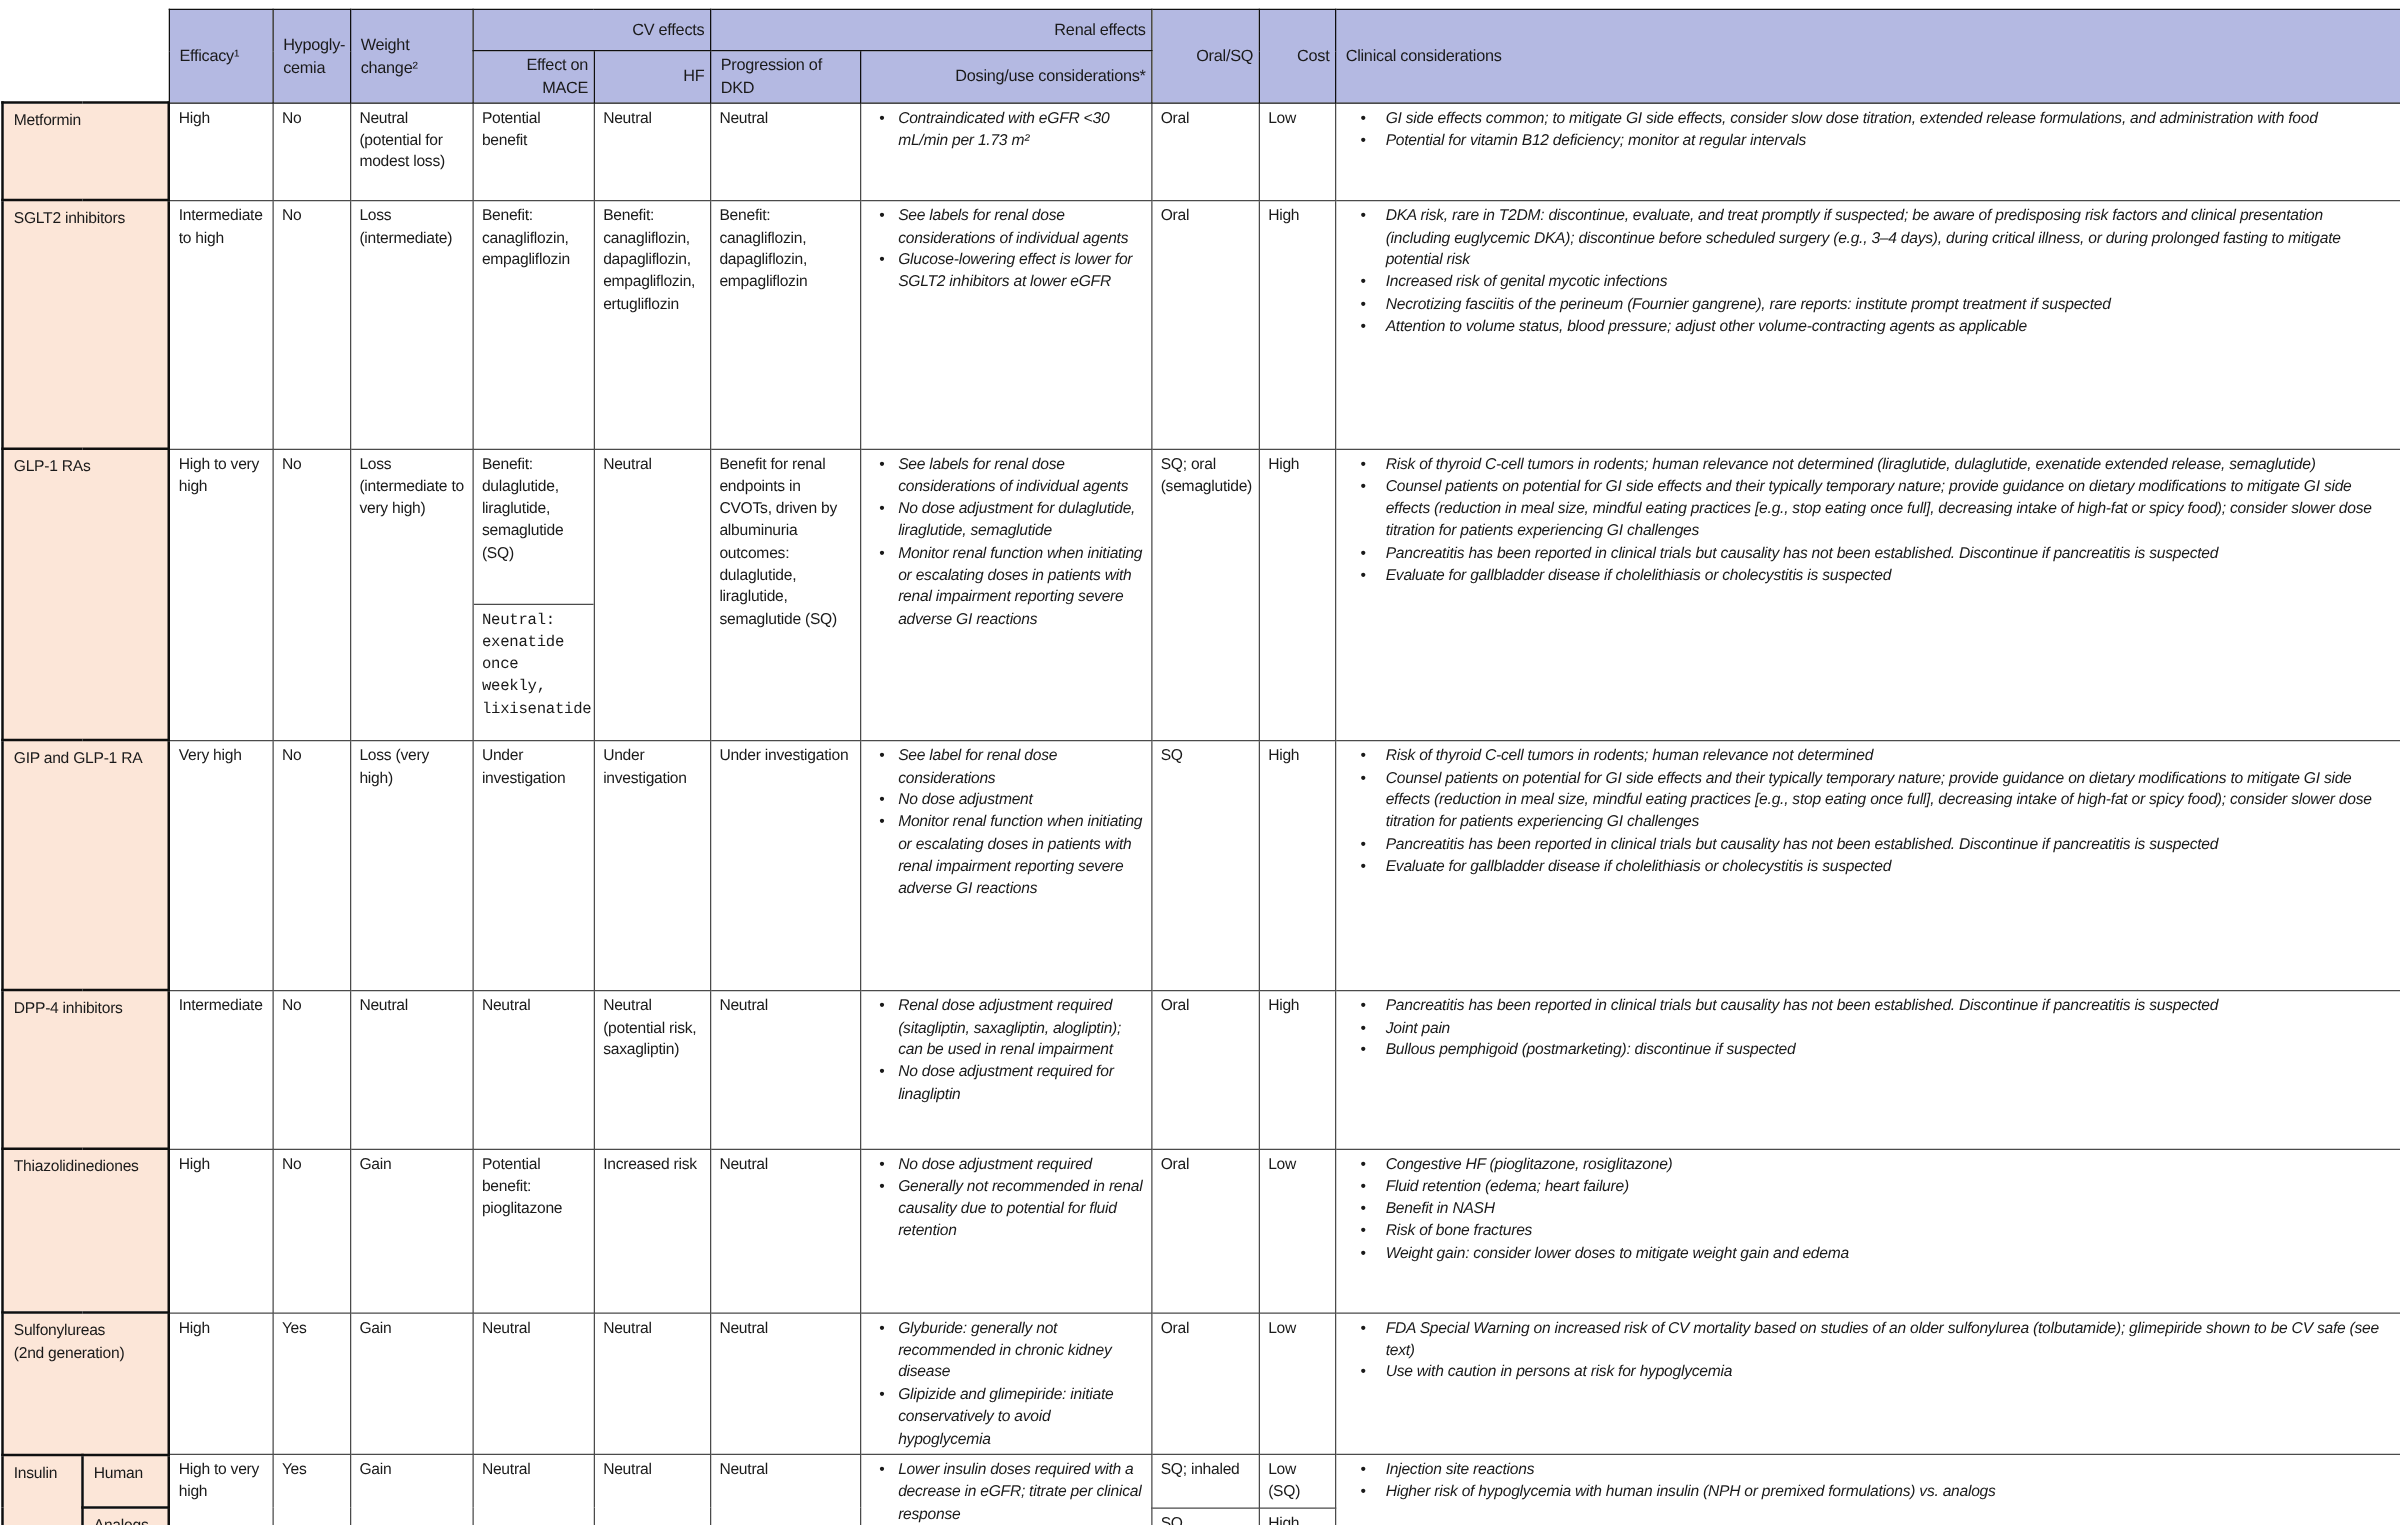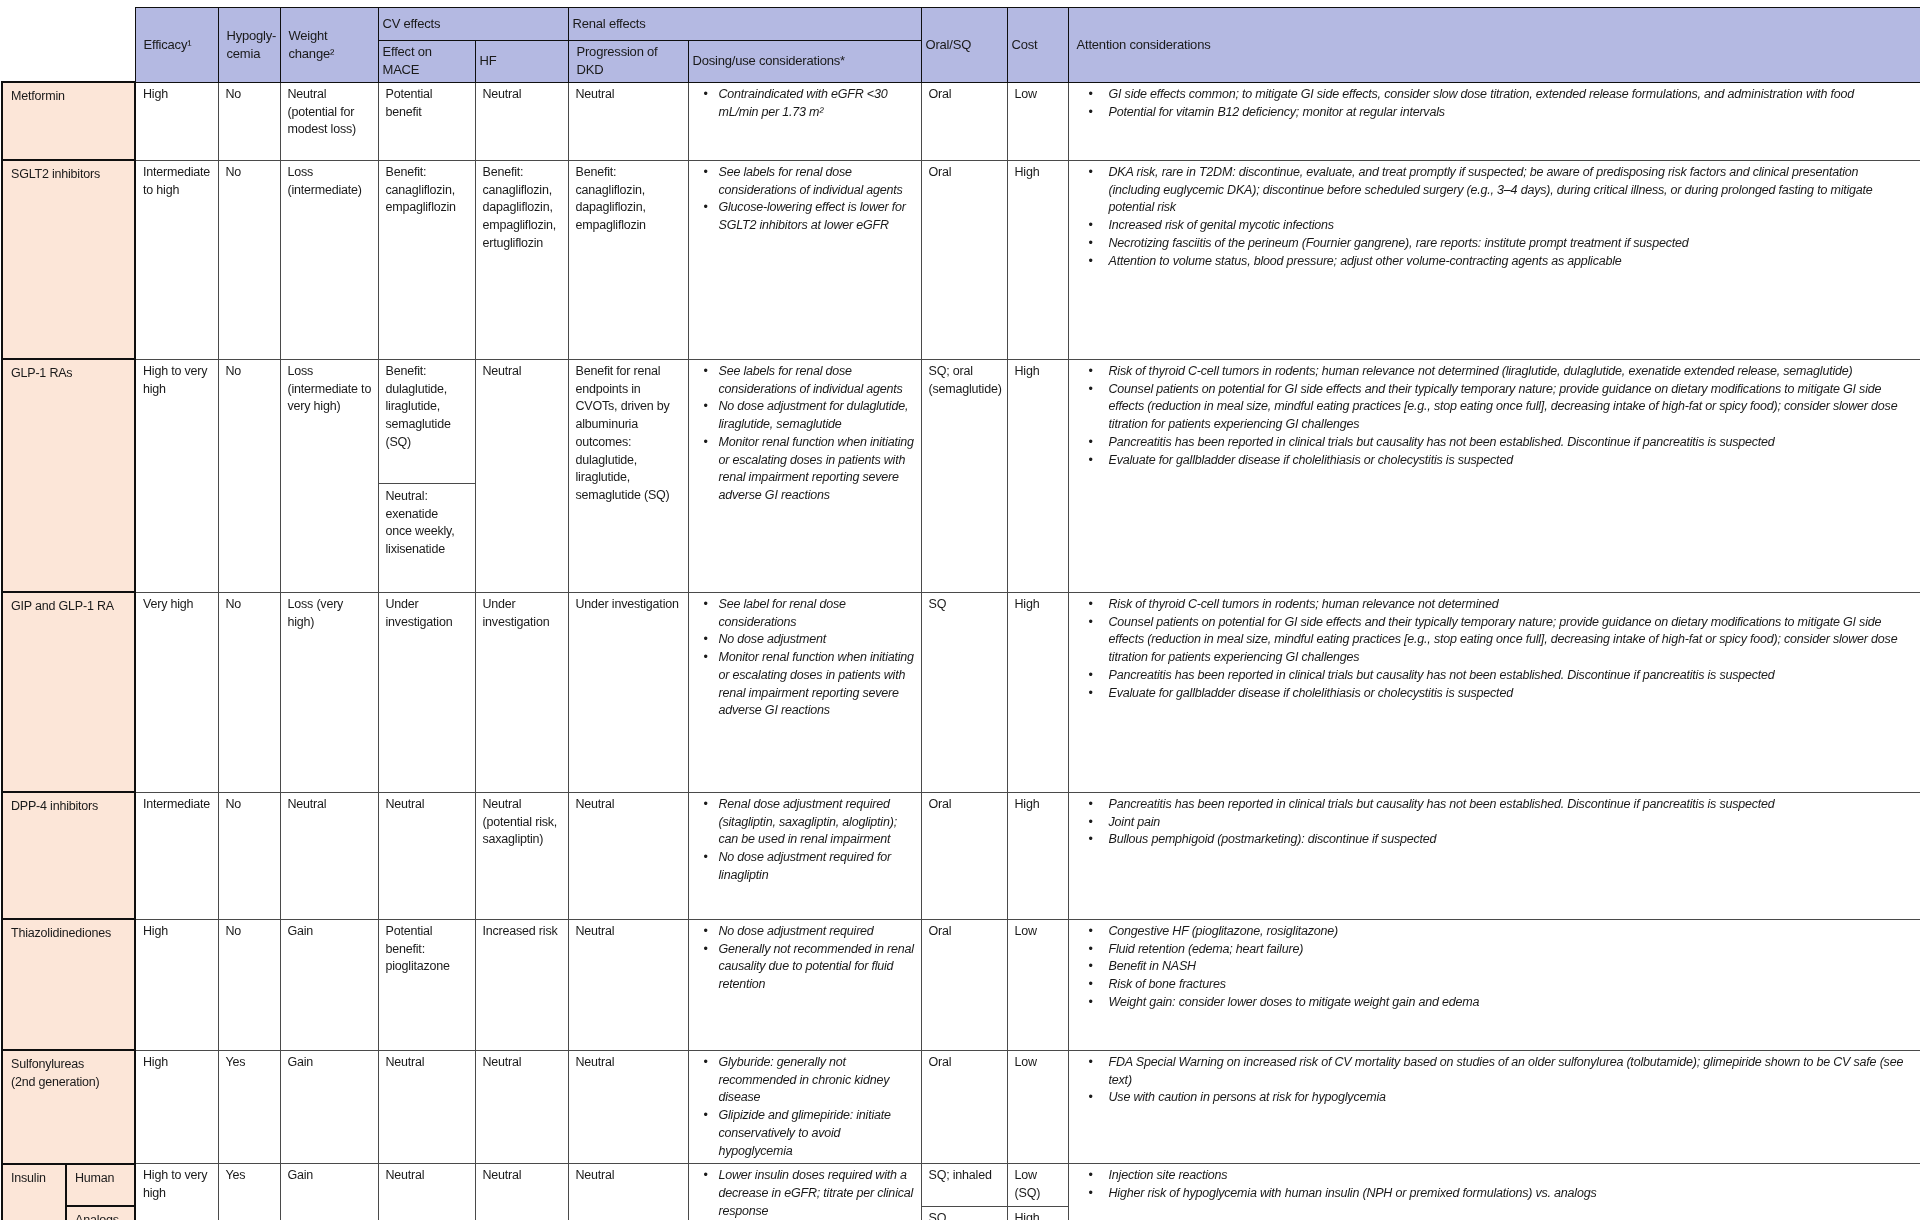--- a/index.html
+++ b/index.html
@@ -31,21 +31,21 @@
     vertical-align:top;
     padding:3px 6px 3px 7px;
     font-weight:400;
     text-align:left;
     overflow:hidden;
   }
   thead th{
     background:var(--header_bg);
     border:1.8px solid var(--strong);
     vertical-align:middle;
-    text-align:left;
+    text-align:right;
     font-size:13px;
     padding:2px 4px;
   }
   thead th.al{text-align:left;padding-left:8px;}
   td.corner{border:none;background:#fff;}
   td.label{
     background:var(--label_bg);
     border:2.2px solid var(--strong);
     padding:5px 14px 3px 8px;
   }
@@ -53,21 +53,21 @@
   
   td.list{padding:3px 4px 3px 4px;}
   .li{display:flex;align-items:flex-start;}
   .li .dot{flex:0 0 26px;text-align:center;}
   td.clinical .li .dot{flex:0 0 36px;}
   td.clinical{padding-right:10px;}
   .li .txt{flex:1;padding-right:2px;font-style:italic;}
   
   td.mace-split{padding:0;}
   .mace-top{height:124px;border-bottom:1.4px solid var(--grid);padding:3px 6px 3px 7px;white-space:pre-line;}
-  .mace-bottom{padding:4px 6px 3px 7px;white-space:pre-line;}
+  .mace-bottom{padding:4px 6px 3px 7px;white-space:pre-line;font-family:Liberation Mono, monospace;}
   
   tr.hr1{height:33px;}
   tr.hr2{height:30px;}
   tr.r-met{height:78px;}
   tr.r-sglt2{height:199px;}
   tr.r-glp1{height:233px;}
   tr.r-gip{height:200px;}
   tr.r-dpp4{height:127px;}
   tr.r-tzd{height:131px;}
   tr.r-su{height:100px;margin-top:47px;}
@@ -97,21 +97,21 @@
     <tr class="hr1">
       <td class="corner" colspan="2" rowspan="2"></td>
       <th rowspan="2" class="al">Efficacy¹</th>
       <th rowspan="2" class="al pre">Hypogly-
 cemia</th>
       <th rowspan="2" class="al">Weight change²</th>
       <th colspan="2">CV effects</th>
       <th colspan="2">Renal effects</th>
       <th rowspan="2">Oral/SQ</th>
       <th rowspan="2">Cost</th>
-      <th rowspan="2" class="al">Attention considerations</th>
+      <th rowspan="2" class="al">Clinical considerations</th>
     </tr>
     <tr class="hr2">
       <th>Effect on MACE</th>
       <th>HF</th>
       <th class="al">Progression of DKD</th>
       <th>Dosing/use considerations*</th>
     </tr>
   </thead>
 
   <tbody>

